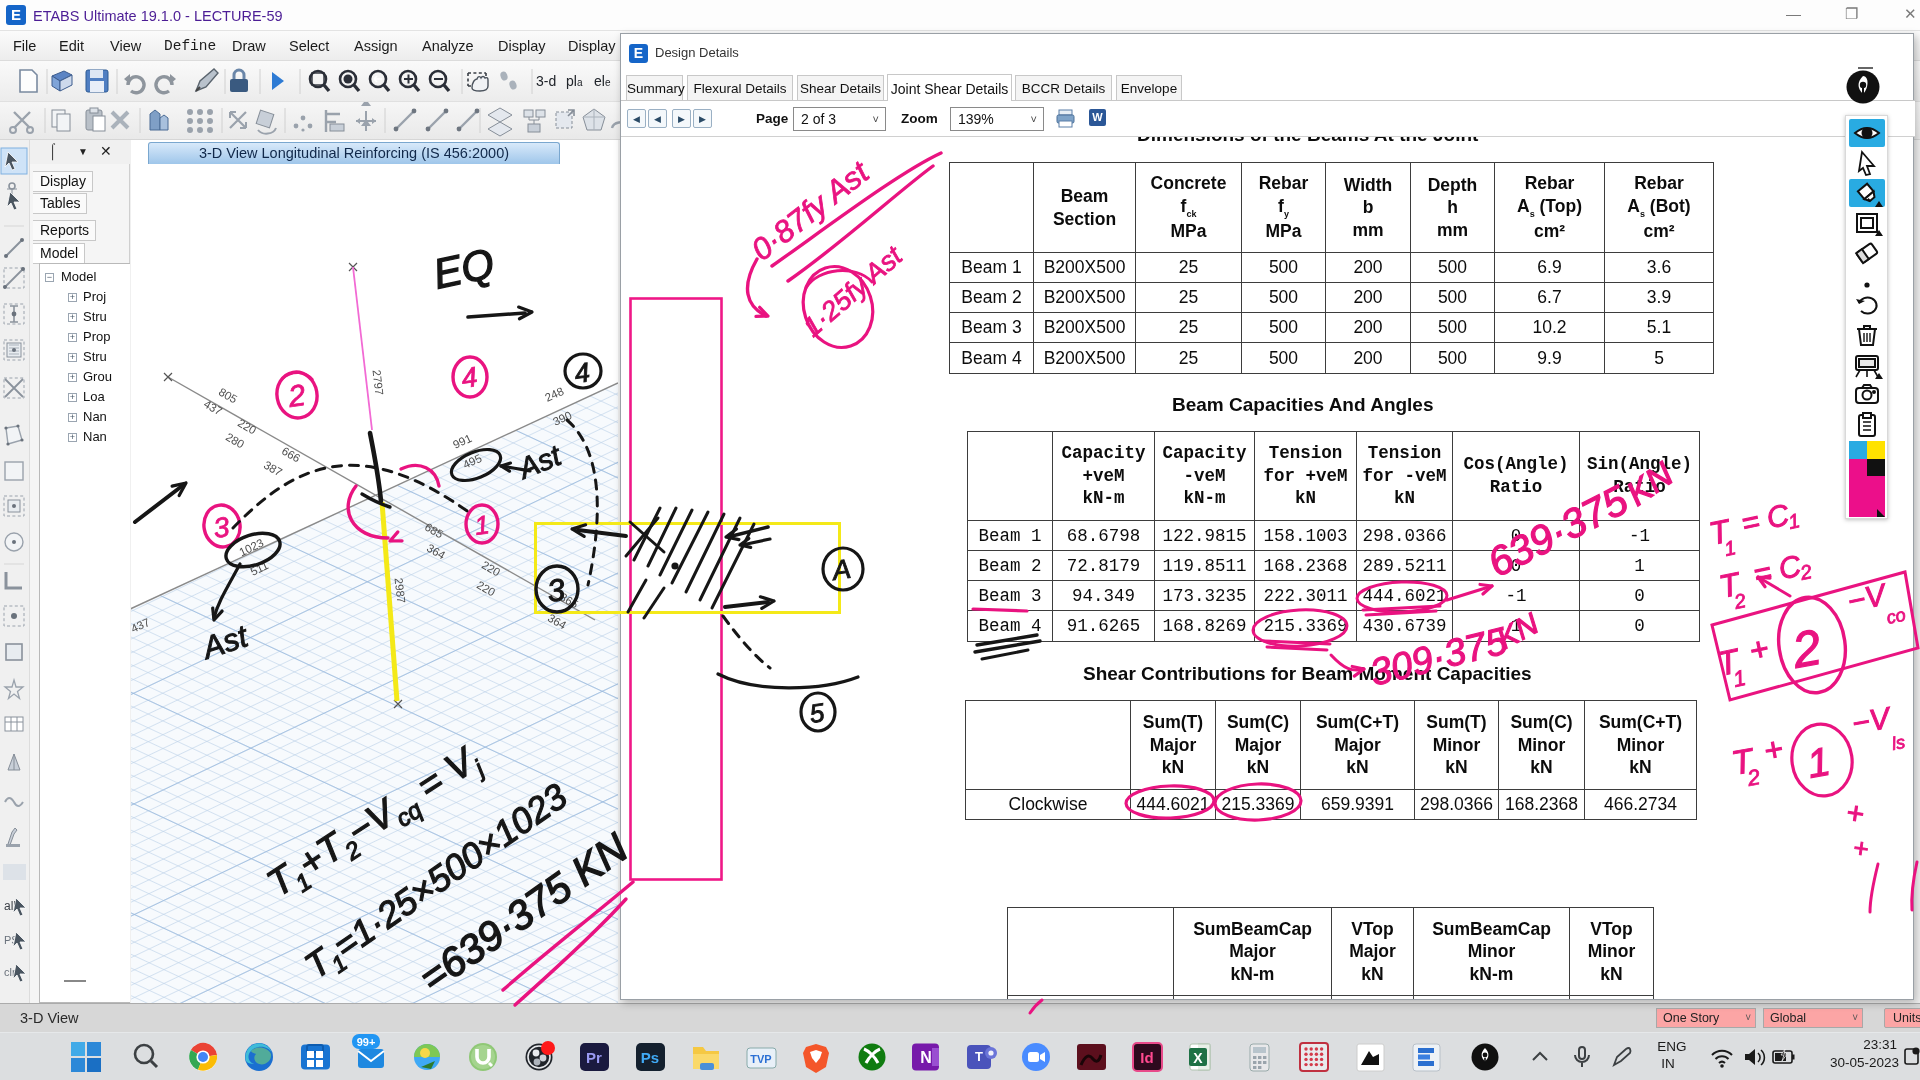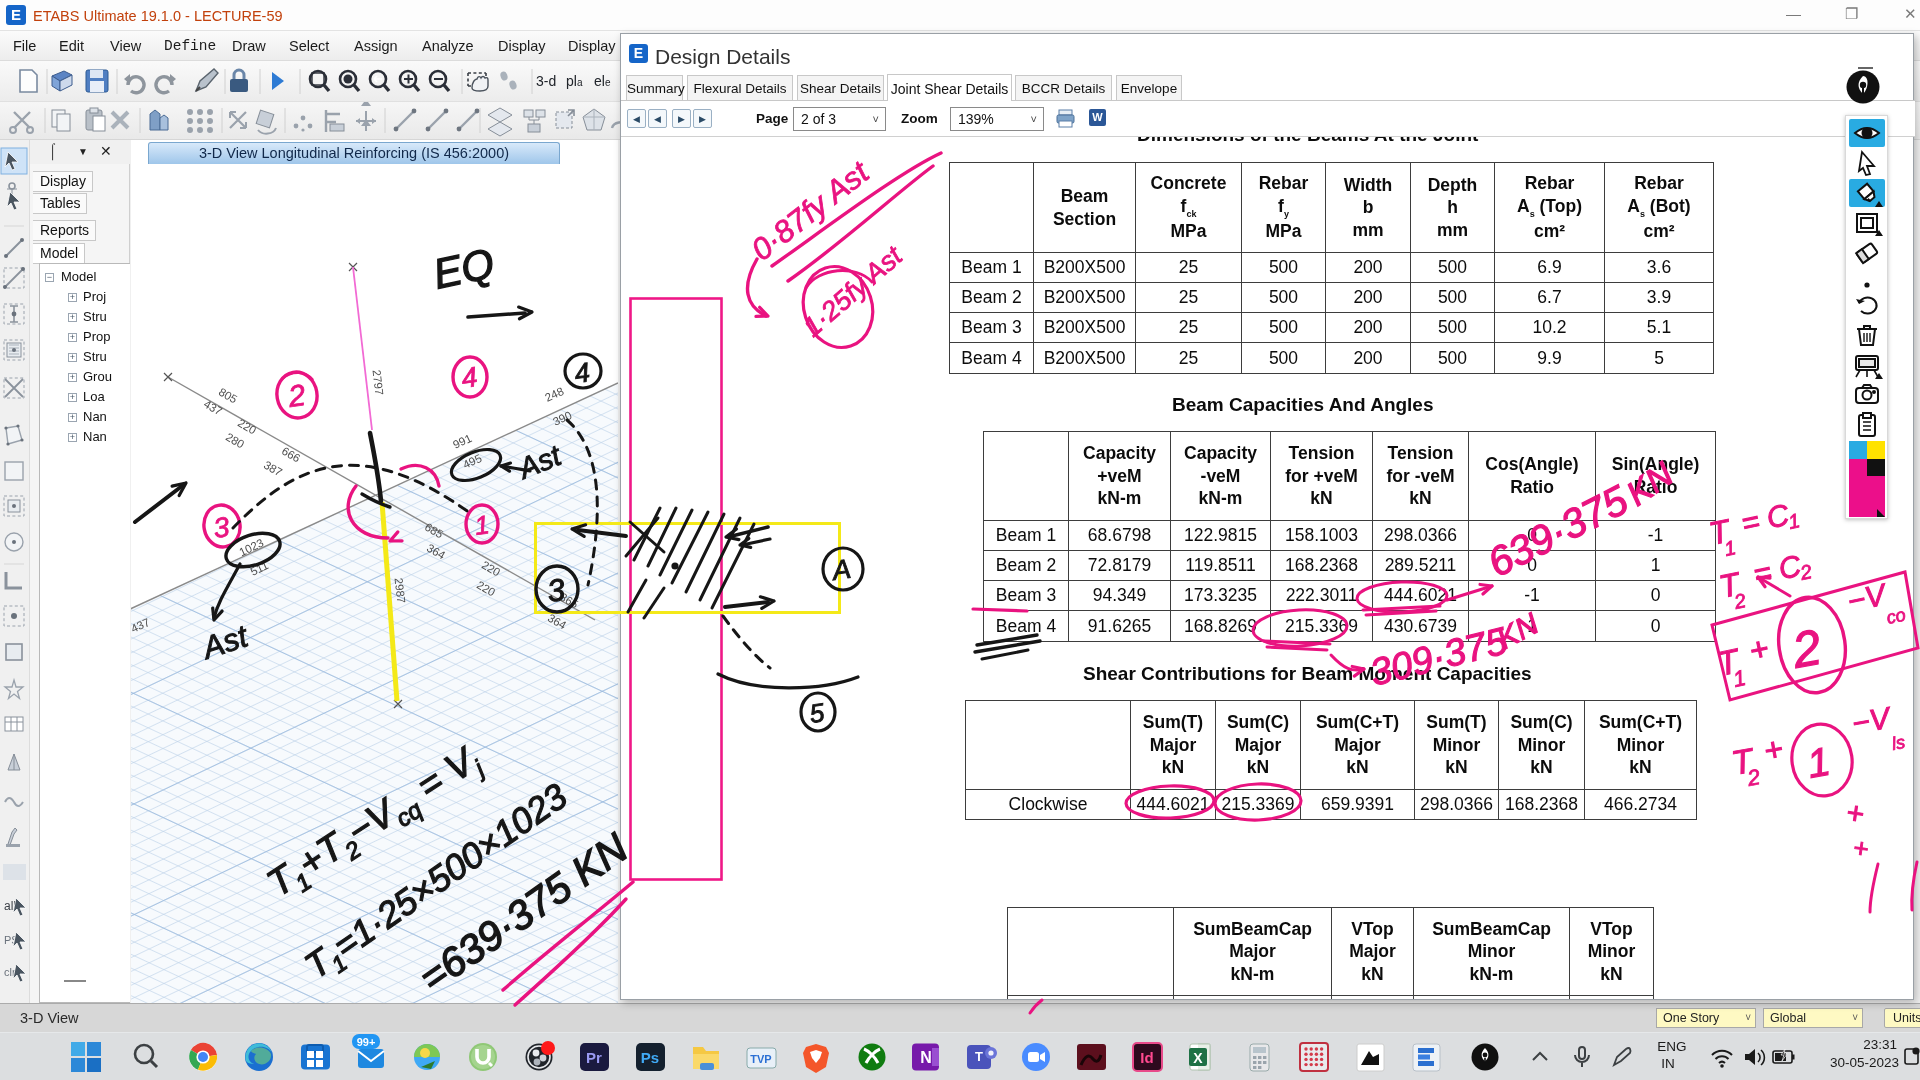--- a/index.html
+++ b/index.html
@@ -2,49 +2,49 @@
 <html><head>
 <meta charset="utf-8">
 <style>
 * { margin:0; padding:0; box-sizing:border-box; }
 html,body { width:1920px; height:1080px; overflow:hidden; font-family:"Liberation Sans", sans-serif; background:#f0f0f0;}
 .abs { position:absolute; }
 #stage { position:relative; width:1920px; height:1080px; }
 
 #titlebar { left:0; top:0; width:1920px; height:31px; background:#fdfdfd; border-bottom:1px solid #e3e3e3;}
 #titlebar .logo { left:6px; top:5px; width:20px; height:20px; background:#1565c8; border-radius:3px; color:#fff; font-weight:bold; font-size:15px; text-align:center; line-height:20px;}
-#titlebar .ttext { left:33px; top:8px; font-size:14.5px; color:#c2410c; }
+#titlebar .ttext { left:33px; top:8px; font-size:14.5px; color:#4c1d95; }
 .wbtn { color:#7a7a7a; font-size:15px; }
 #menubar { left:0; top:31px; width:1920px; height:30px; background:linear-gradient(#fbfbfb,#ededed); border-bottom:1px solid #dcdcdc; }
 .menuitem { position:absolute; top:7px; font-size:14.5px; color:#1b1b1b; }
 #toolbar1 { left:0; top:61px; width:1920px; height:41px; background:linear-gradient(#fafafa,#ececec); border-bottom:1px solid #e0e0e0;}
 #toolbar2 { left:0; top:102px; width:1920px; height:38px; background:linear-gradient(#f6f6f6,#e9e9e9); border-bottom:1px solid #d6d6d6;}
 
 #lefttb { left:0; top:140px; width:30px; height:865px; background:#f0f0f0; border-right:1px solid #dcdcdc; }
 
 #mpanel { left:30px; top:140px; width:100px; height:865px; background:#f5f5f5; border-right:1px solid #cfcfcf;}
 #mpanel .hdr { left:0; top:0; width:100px; height:24px; background:#f0f0f0; }
 .ptab { position:absolute; left:3px; background:#fafafa; border:1px solid #c8c8c8; border-left:none; font-size:14px; color:#111; padding:1px 6px 2px 7px; }
 #treebox { left:9px; top:123px; width:91px; height:740px; background:#fff; border:1px solid #b9b9b9; border-right:none; font-size:13px; color:#111;}
 .titem { position:absolute; white-space:nowrap; }
 .pbox { position:absolute; width:9px; height:9px; border:1px solid #9aa5b1; background:#fff; font-size:9px; line-height:7px; text-align:center; color:#4a5a6a; }
 
 #view3d { left:131px; top:140px; width:487px; height:863px; background:#fff; }
 #vtab { left:148px; top:142px; width:412px; height:22px; background:linear-gradient(#d8e9fa,#9fc6ea); border:1px solid #7aa7cf; border-bottom:none; border-radius:3px 3px 0 0; font-size:14.5px; color:#10284a; text-align:center; line-height:21px;}
 
 #statusbar { left:0; top:1003px; width:1920px; height:29px; background:#d7d7d7; border-top:1px solid #ababab;}
 #statusbar .lbl { left:20px; top:6px; font-size:14.5px; color:#2a2a2a; }
-.combo { position:absolute; background:#fef9c3; border:1px solid #a8a8a8; font-size:12.5px; color:#222; }
+.combo { position:absolute; background:#fca5a5; border:1px solid #a8a8a8; font-size:12.5px; color:#222; }
 .combo .chev { position:absolute; right:4px; top:3px; color:#555; font-size:10px; }
 
 #taskbar { left:0; top:1032px; width:1920px; height:48px; background:#dcdee0; border-top:1px solid #e6e8ea;}
 
 #dwin { left:620px; top:33px; width:1294px; height:967px; background:#fff; border:1px solid #9aa0a6; box-shadow:2px 3px 8px rgba(0,0,0,0.25); }
 #dwin .dlogo { left:8px; top:10px; width:19px; height:19px; background:#1565c8; border-radius:3px; color:#fff; font-weight:bold; font-size:14px; text-align:center; line-height:19px; }
-#dwin .dtitle { left:34px; top:11px; font-size:21px; color:#333; }
+#dwin .dtitle { left:34px; top:11px; font-size:13px; color:#333; }
 #dtabs { left:0px; top:41px; width:1294px; height:26px; border-bottom:1px solid #c8c8c8; z-index:4;}
 .dtab { position:absolute; top:0px; height:25px; font-size:13.5px; color:#111; padding:5px 0 0 0; text-align:center; border:1px solid #c8c8c8; border-bottom:none; background:#f4f4f4; white-space:nowrap; }
 .dtab.active { background:#fff; height:27px; border-bottom:none; font-size:14px; top:-1px; padding-top:6px; z-index:3;}
 #dtoolbar { left:0px; top:67px; width:1294px; height:36px; border-bottom:1px solid #d0d0d0; background:#fff; z-index:4;}
 .navbtn { position:absolute; top:8px; width:19px; height:19px; border:1px solid #9ab0c4; border-radius:2px; background:#f4f8fb; color:#2a4a66; font-size:9px; text-align:center; line-height:18px;}
 .dlabel { position:absolute; top:10px; font-size:13.5px; color:#111; font-weight:700;}
 .dcombo { position:absolute; top:6px; height:24px; background:#fff; border:1px solid #8a8a8a; font-size:14px; color:#111; padding:3px 0 0 7px;}
 .dcombo .chev { position:absolute; right:6px; top:5px; color:#444; font-size:11px;}
 
 .rtable { position:absolute; border-collapse:collapse; table-layout:fixed; }
@@ -638,21 +638,21 @@
               <td>25</td>
               <td>500</td>
               <td>200</td>
               <td>500</td>
               <td>9.9</td>
               <td>5</td>
             </tr>
     </tbody>
         </table>
     <div class="ttl" style="left:550px; top:257px;">Beam Capacities And Angles</div>
-    <table class="rtable" style="left:361px; top:294px; width:732px;">
+    <table class="rtable" style="left:345px; top:294px; width:732px;font-family:Liberation Mono, monospace;">
       <colgroup>
             <col style="width:85px">
             <col style="width:102px">
             <col style="width:100px">
             <col style="width:102px">
             <col style="width:96px">
             <col style="width:127px">
             <col style="width:120px">
           </colgroup>
       <tbody>

